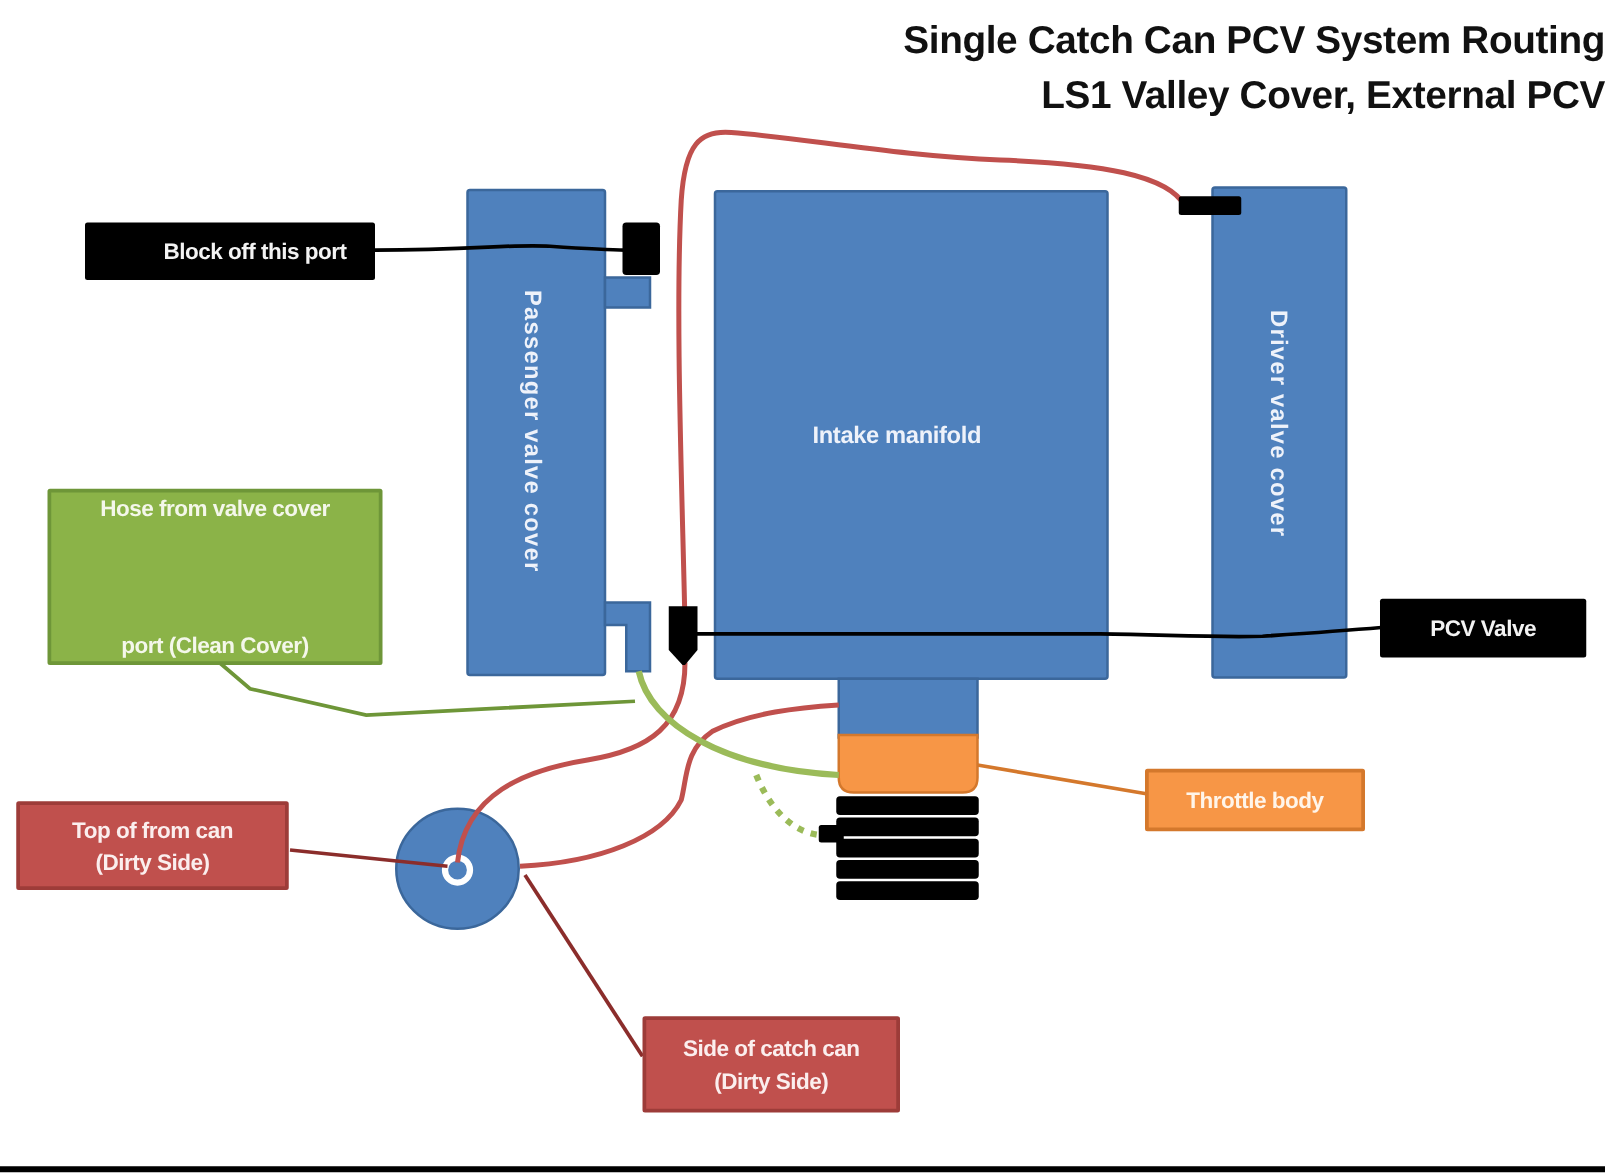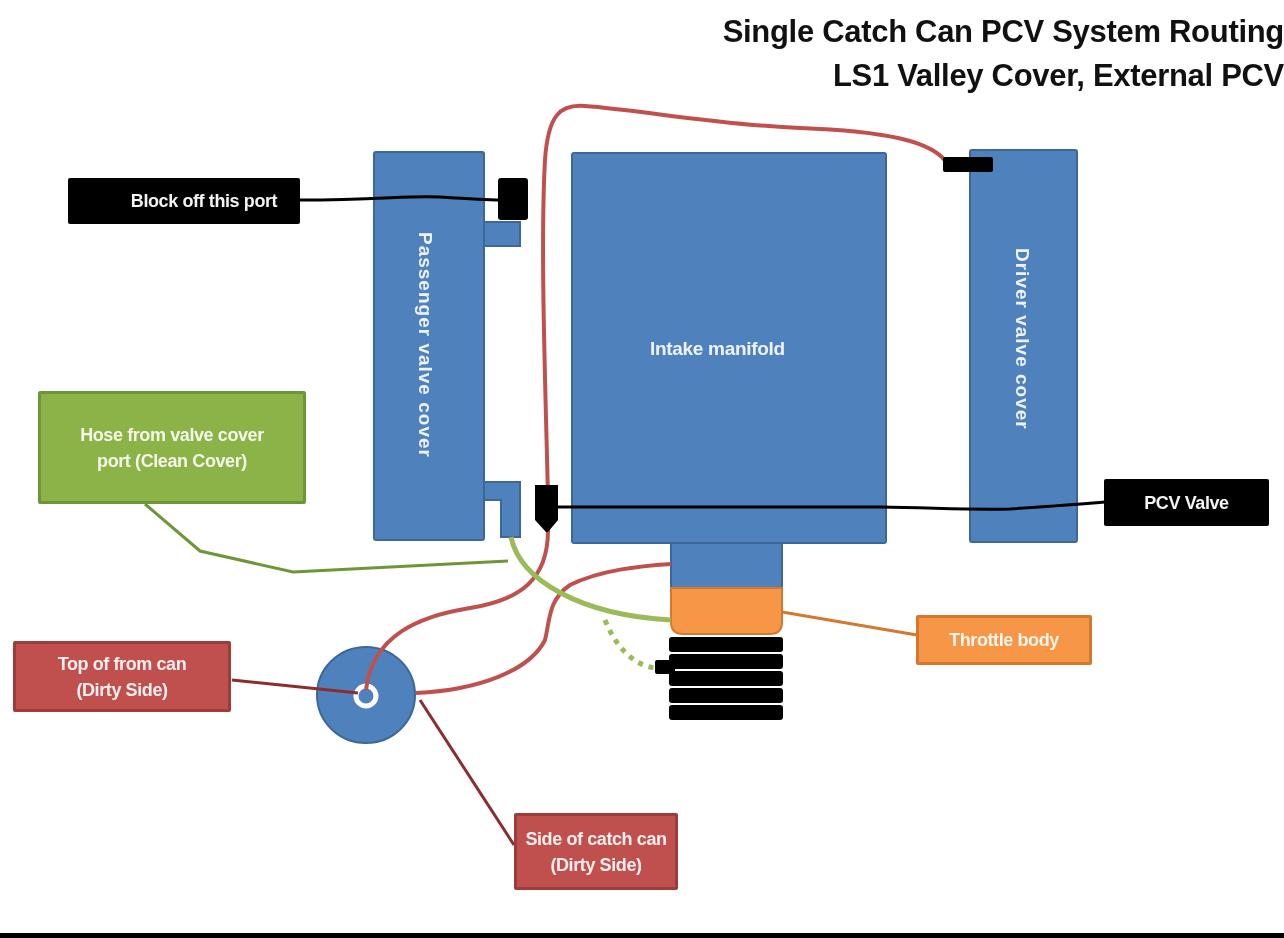--- a/index.html
+++ b/index.html
@@ -91,36 +91,36 @@
 </svg>
 
 <div class="block-text vertical" style="left:414px; top:232px;">Passenger valve cover</div>
 <div class="block-text" style="left:650px; top:338px; letter-spacing:-0.3px; font-size:19px;">Intake manifold</div>
 <div class="block-text vertical" style="left:1011px; top:248px;">Driver valve cover</div>
 
 <div class="label-box black-box" style="left:68px; top:178px; width:232px; height:46px;padding-left:40px;">
   <span>Block off this port</span>
 </div>
 
-<div class="label-box green-box" style="left:38px; top:391px; width:268px; height:113px; flex-direction:column;">
+<div class="label-box green-box" style="left:38px; top:391px; width:268px; height:141px; flex-direction:column;justify-content:space-between;">
   <span>Hose from valve cover</span>
   <span>port (Clean Cover)</span>
 </div>
 
 <div class="label-box black-box" style="left:1104px; top:479px; width:165px; height:47px;">
   <span>PCV Valve</span>
 </div>
 
 <div class="label-box orange-box" style="left:916px; top:615px; width:176px; height:50px;">
   <span>Throttle body</span>
 </div>
 
 <div class="label-box red-box" style="left:13px; top:641px; width:218px; height:71px; flex-direction:column;">
   <span>Top of from can</span>
   <span>(Dirty Side)</span>
 </div>
 
-<div class="label-box red-box" style="left:514px; top:813px; width:164px; height:77px; flex-direction:column;">
+<div class="label-box red-box" style="left:514px; top:813px; width:206px; height:77px; flex-direction:column;">
   <span>Side of catch can</span>
   <span>(Dirty Side)</span>
 </div>
 
 <div class="bottom-bar"></div>
 
 </body></html>

